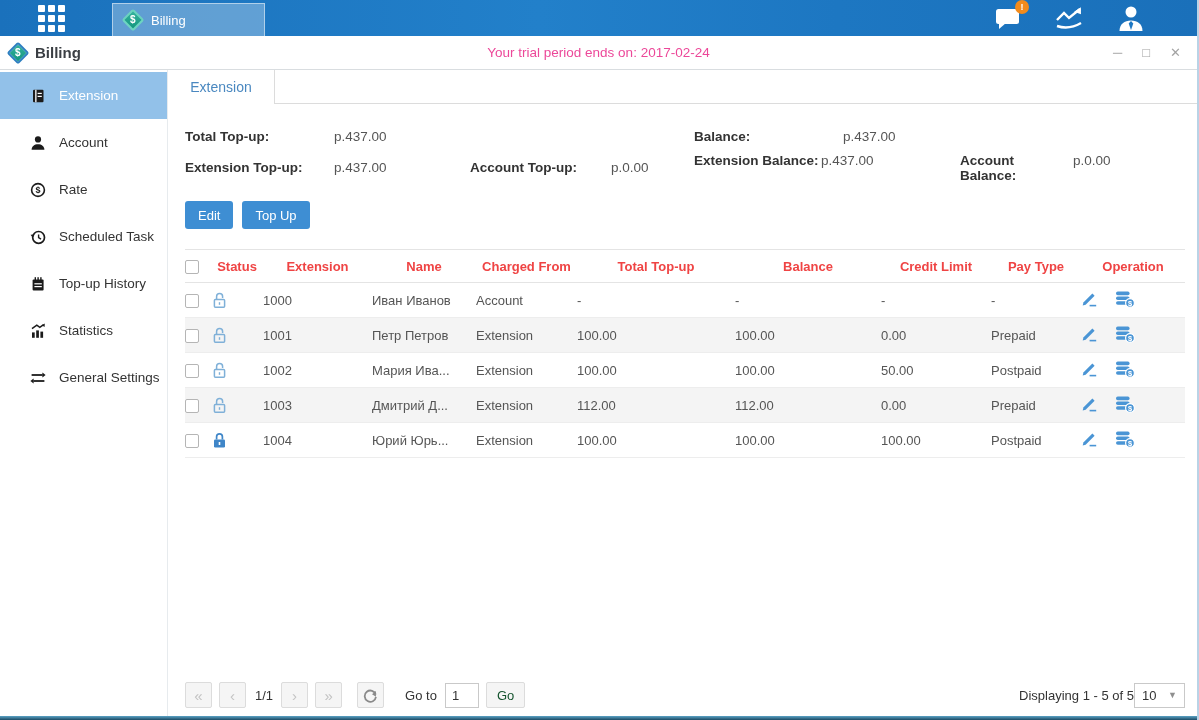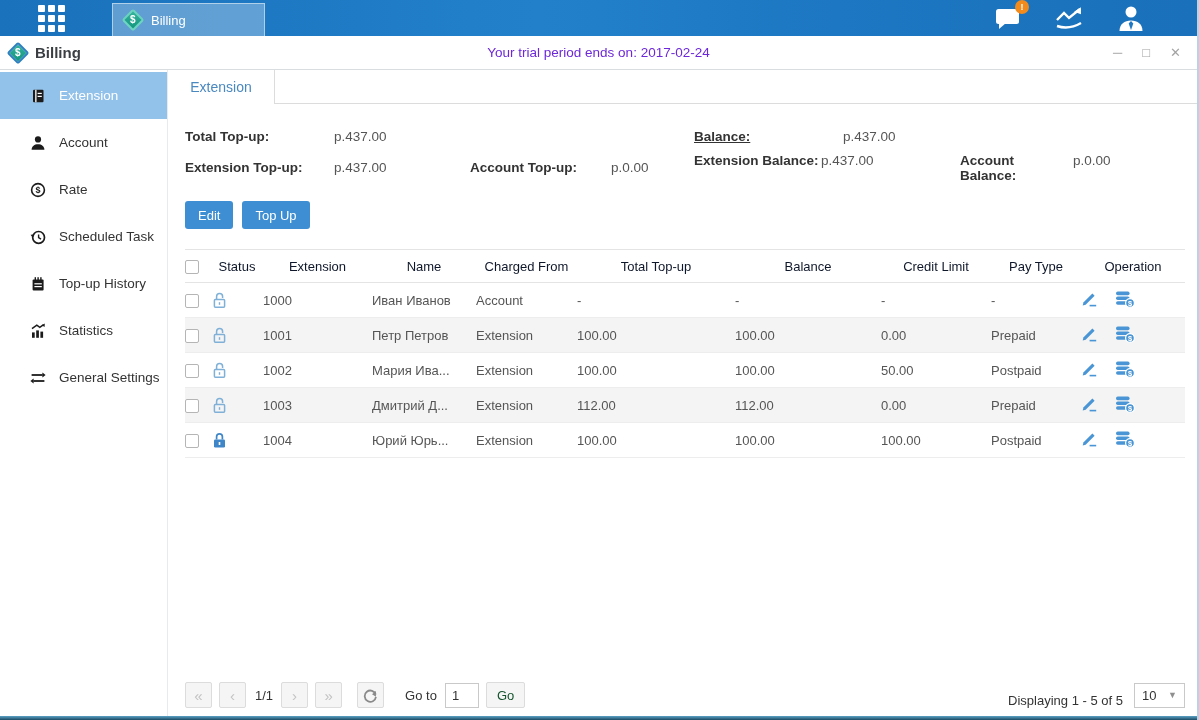--- a/index.html
+++ b/index.html
@@ -16,21 +16,21 @@
   .diamond { width:16px; height:16px; min-width:16px; transform:rotate(45deg); background:linear-gradient(135deg,#36b39e,#12957d); border:2px solid rgba(120,220,200,.85); border-radius:2px; display:inline-flex; align-items:center; justify-content:center; }
   .diamond i { transform:rotate(-45deg); font-style:normal; color:#fff; font-weight:bold; font-size:10px; line-height:1; }
   .diamond.header-d { border-color:#2d7fc0; }
   .topbar-right { margin-left:auto; margin-right:52px; display:flex; align-items:center; gap:34px; }
   .tb-icon { position:relative; cursor:pointer; display:flex; }
   .badge { position:absolute; top:-6px; right:-8px; width:14px; height:14px; border-radius:50%; background:#f28b1c; color:#fff; font-size:9px; font-weight:bold; display:flex; align-items:center; justify-content:center; }
 
   
   .win-header { height:34px; background:#fff; border-bottom:1px solid #d9dde0; display:flex; align-items:center; position:relative; }
   .win-title { margin-left:10px; display:flex; align-items:center; gap:9px; font-weight:bold; color:#3b3f44; font-size:15px; z-index:2; }
-  .trial { position:absolute; left:0; right:0; text-align:center; color:#6d28d9; font-size:13.5px; }
+  .trial { position:absolute; left:0; right:0; text-align:center; color:#ec4899; font-size:13.5px; }
   .win-controls { margin-left:auto; margin-right:16px; display:flex; gap:20px; z-index:2; }
   .win-controls span { color:#a3a3a3; font-size:13px; cursor:pointer; line-height:1; }
 
   
   .body { display:flex; height:646px; }
   .sidebar { width:168px; min-width:168px; background:#fff; border-right:1px solid #e7ebee; padding-top:2px; }
   .sidebar ul { list-style:none; }
   .sidebar li { height:47px; display:flex; align-items:center; padding-left:30px; gap:13px; color:#333; font-size:13.5px; cursor:pointer; }
   .sidebar li.active { background:#92c1e9; color:#fff; }
   .sidebar li svg { flex:none; }
@@ -42,43 +42,43 @@
   .tab { width:107px; text-align:center; line-height:34px; color:#4a88c0; font-size:14px; background:#fff; border-right:1px solid #dcdcdc; cursor:pointer; }
   .tabs .tab-rest { flex:1; border-bottom:1px solid #dcdcdc; }
 
   
   .summary { margin-top:17px; font-size:13.5px; color:#555; }
   .sum-row { display:flex; height:31px; align-items:center; }
   .sum-left { width:509px; display:flex;gap:20px; }
   .sum-right { flex:1; display:flex; }
   .sum-lbl { font-weight:bold; color:#333; }
   .w129 { width:129px; } .w116 { width:116px; } .w121 { width:121px; }
-  .w149 { width:149px;text-decoration:underline; } .w127 { width:127px; } .w139 { width:139px; } .w113 { width:113px; }
+  .w149 { width:149px; } .w127 { width:127px; } .w139 { width:139px; } .w113 { width:113px; }
 
   
   .actions { margin-top:18px; display:flex; gap:9px; }
   .btn-primary { background:#3e8ed3; color:#fff; border:none; border-radius:3px; font-size:13px; height:28px; padding:0 13px; cursor:pointer; font-family:"Liberation Sans",sans-serif; }
 
   
   table { margin-top:20px; width:100%; border-collapse:collapse; font-size:13px; color:#555; table-layout:fixed; }
-  thead th { font-weight:normal; color:#0f172a; border-top:1px solid #e4e4e4; border-bottom:1px solid #e4e4e4; height:33px; text-align:center; }
+  thead th { font-weight:bold; color:#ef4444; border-top:1px solid #e4e4e4; border-bottom:1px solid #e4e4e4; height:33px; text-align:center; }
   tbody td { height:35px; text-align:left; border-bottom:1px solid #ededed; overflow:hidden; white-space:nowrap; }
   tbody tr.stripe td { background:#f4f4f4; }
   .cb { width:14px; height:14px; border:1px solid #b5b5b5; border-radius:2px; background:#fff; display:inline-block; vertical-align:middle; cursor:pointer; }
   td.op-cell div { display:inline-flex; gap:17px; align-items:center; }
   .op-icon { cursor:pointer; display:inline-flex; }
 
   
   .pager { position:absolute; left:17px; right:14px; bottom:8px; display:flex; align-items:center; font-size:13px; color:#333; }
   .pbtn { width:27px; height:26px; background:#f5f5f5; border:1px solid #dcdcdc; border-radius:2px; display:inline-flex; align-items:center; justify-content:center; color:#c3c3c3; font-size:15px; cursor:pointer; margin-right:7px; }
   .page-ind { margin:0 8px 0 2px; color:#333; }
   .goto-lbl { margin:0 8px 0 14px; }
   .goto-input { width:34px; height:25px; border:1px solid #c9c9c9; font-size:13px; padding-left:6px; font-family:"Liberation Sans",sans-serif; color:#333; }
   .go-btn { margin-left:7px; height:26px; padding:0 10px; background:#f5f5f5; border:1px solid #dcdcdc; border-radius:2px; font-size:13px; color:#14532d; cursor:pointer; font-family:"Liberation Sans",sans-serif; }
-  .pager-right { margin-left:auto; display:flex; align-items:flex-end; gap:11px; }
+  .pager-right { margin-left:auto; display:flex; align-items:center; }
   .page-size { width:51px; height:25px; border:1px solid #c9c9c9; background:#fff; display:flex; align-items:center; justify-content:space-between; padding:0 7px; cursor:pointer; color:#333; }
   .page-size .arrow { color:#8f8f8f; font-size:9px; }
 
   
   .bottom-edge { height:4px; background:linear-gradient(to bottom,#5aa3c6,#1c4a63); }
 </style>
 </head>
 <body>
 
 <div class="screen">

